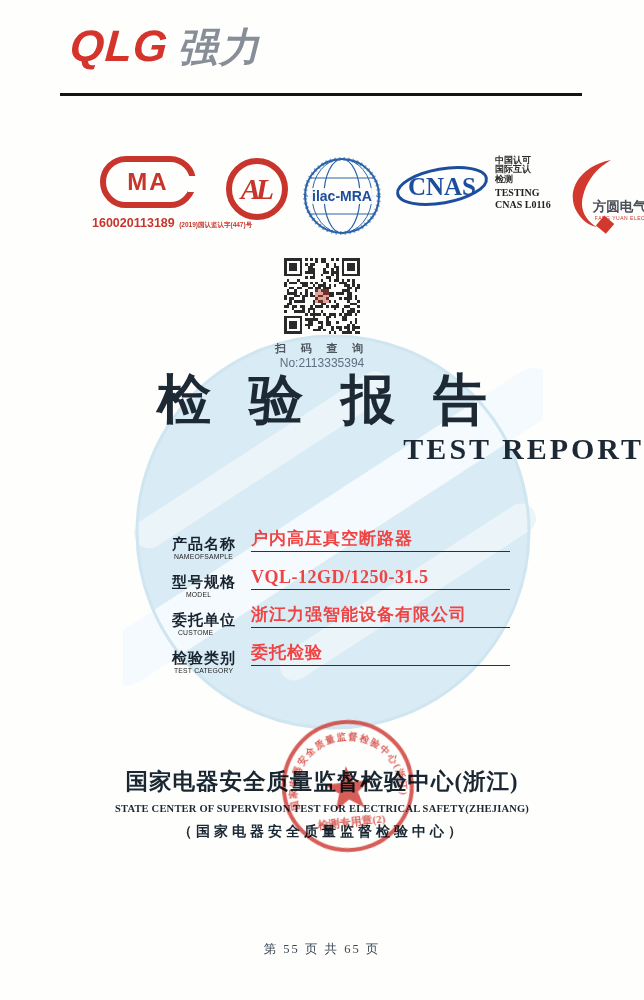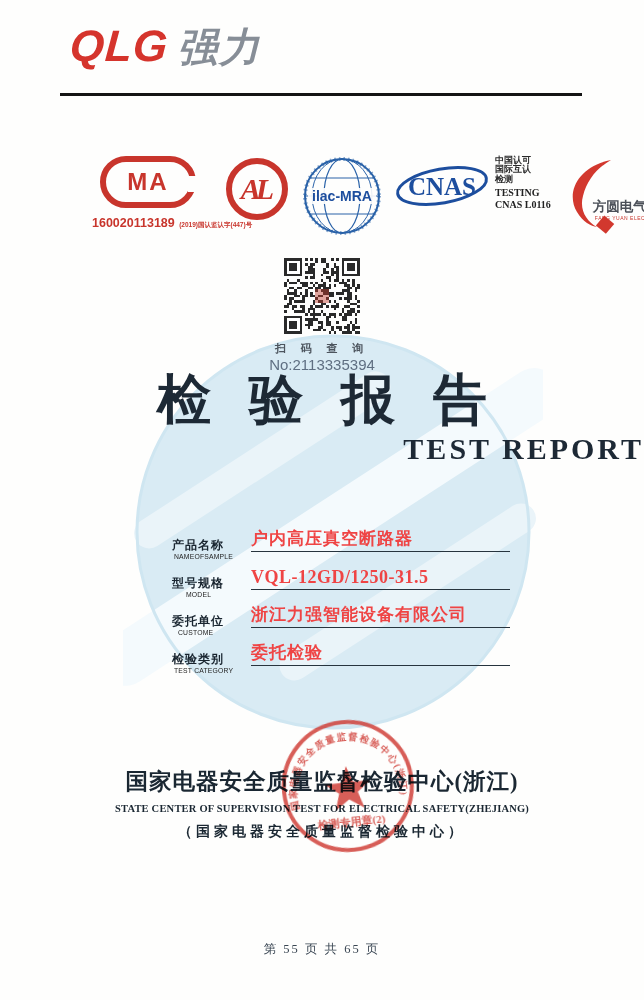--- a/index.html
+++ b/index.html
@@ -43,38 +43,38 @@
   .cnas{display:flex;flex:none;margin-left:4px;}
   .cnas-text{margin-left:5px;line-height:1.05;}
   .cnas-text .cnl{font-size:9px;font-weight:700;color:#2b2b2b;white-space:nowrap;}
   .cnas-text .enl{font-family:Liberation Serif, serif;font-size:10px;font-weight:800;color:#222;white-space:nowrap;margin-top:1px;}
   .fy{position:relative;flex:none;margin-left:10px;width:120px;height:88px;}
   .fy-name{position:absolute;left:32px;top:42px;font-size:13.5px;font-weight:700;color:#4b5058;white-space:nowrap;}
   .fy-cap{position:absolute;left:34px;top:59px;font-size:5px;color:#c8352c;letter-spacing:.5px;white-space:nowrap;font-family:"Liberation Sans",sans-serif;}
   
   .qr-block{position:absolute;left:0;top:258px;width:644px;text-align:center;}
   .qr-caption{margin-top:3px;font-size:11px;font-weight:700;color:#4d555e;letter-spacing:6px;}
-  .qr-number{font-size:15px;color:#5f6f82;font-family:"Liberation Sans",sans-serif;margin-top:0px;}
+  .qr-number{font-size:12px;color:#5f6f82;font-family:"Liberation Sans",sans-serif;margin-top:0px;}
   
   .watermark{position:absolute;left:123px;top:322px;z-index:0;pointer-events:none;}
   .layer{position:relative;z-index:1;}
   
   .title-cn{
     position:absolute;left:0;top:364px;width:644px;text-align:center;
     font-size:54px;font-weight:700;color:#1d2935;
     letter-spacing:38px;text-indent:38px;white-space:nowrap;
   }
   .title-en{
     position:absolute;left:0;top:432px;width:644px;text-align:right;
     font-size:30px;font-weight:700;color:#1d2935;letter-spacing:3px;
   }
   
   .fields{position:absolute;left:172px;top:528px;width:338px;}
   .field{display:flex;align-items:flex-end;margin-bottom:14px;height:24px;position:relative;}
-  .flabel{flex:none;width:79px;font-size:12px;font-weight:600;color:#18242f;letter-spacing:1px;white-space:nowrap;line-height:1.1;}
+  .flabel{flex:none;width:79px;font-size:15px;font-weight:600;color:#18242f;letter-spacing:1px;white-space:nowrap;line-height:1.1;}
   .fsub{position:absolute;left:2px;top:25px;font-size:6.8px;color:#222;font-family:"Liberation Sans",sans-serif;letter-spacing:.2px;white-space:nowrap;}
   .fline{flex:1;border-bottom:1.6px solid #27343e;font-size:17px;font-weight:600;color:#ef4444;white-space:nowrap;padding-bottom:1px;letter-spacing:1px;}
   .fline.model{font-size:18px;font-weight:700;letter-spacing:.5px;}
   
   .org{position:absolute;left:0;top:766px;width:644px;text-align:center;}
   .org-cn{font-size:22.5px;font-weight:700;color:#1a2732;letter-spacing:1px;white-space:nowrap;}
   .org-en{font-size:10.5px;font-weight:700;color:#1a2732;margin-top:6px;letter-spacing:.2px;white-space:nowrap;}
   .org-sub{font-size:14px;font-weight:600;color:#1a2732;margin-top:9px;letter-spacing:4px;white-space:nowrap;}
   
   .stamp{position:absolute;left:280px;top:718px;z-index:2;opacity:.82;transform:rotate(-6deg);mix-blend-mode:multiply;}

